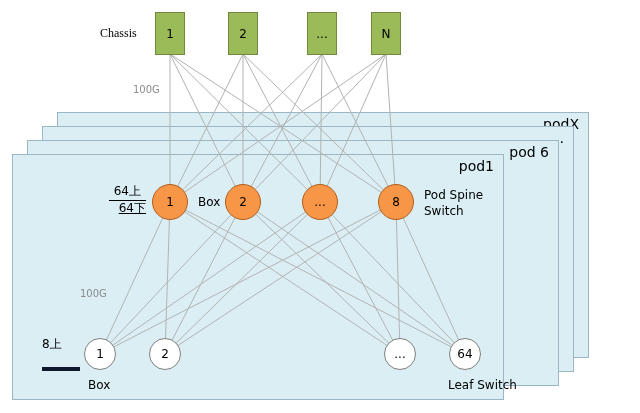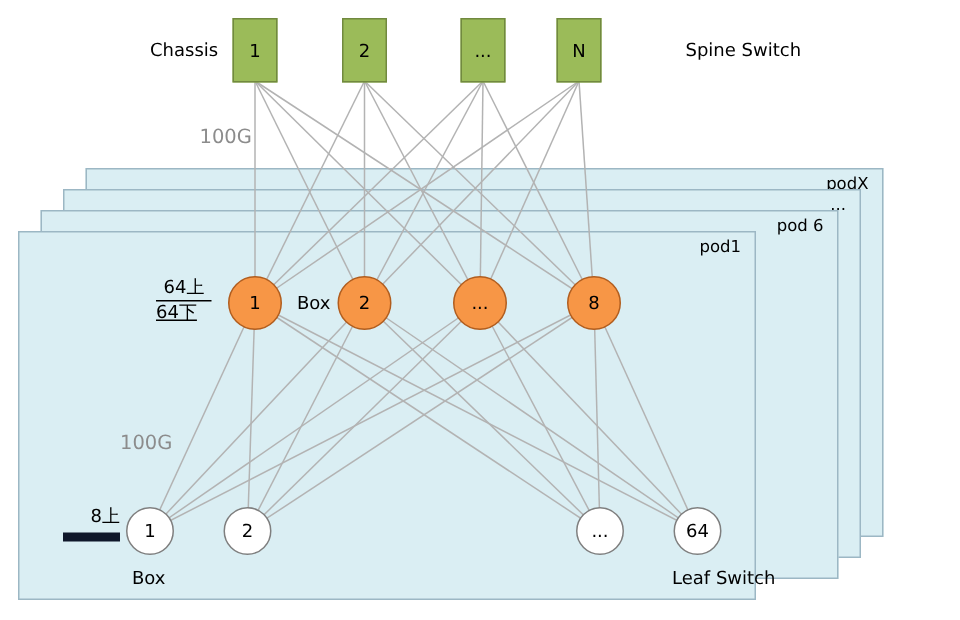--- a/index.html
+++ b/index.html
@@ -5,44 +5,44 @@
   html,body{margin:0;padding:0;background:#ffffff;}
   .canvas{
     position:relative;width:640px;height:413px;background:#ffffff;
     font-family:"DejaVu Sans","Liberation Sans",sans-serif;
     font-size:12px;color:#000;overflow:hidden;
   }
   .pod{
     position:absolute;background:#daeef3;border:1px solid #9cb7c4;box-sizing:border-box;
   }
   .pod-label{
-    position:absolute;right:9px;top:3px;font-size:11px;color:#000;white-space:nowrap;
+    position:absolute;right:9px;top:3px;font-size:14px;color:#000;white-space:nowrap;
   }
   #wires{position:absolute;left:0;top:0;pointer-events:none;}
   .spine-box{
     position:absolute;width:30px;height:43px;top:12px;
     background:#9bbb59;border:1px solid #71893f;box-sizing:border-box;
     display:flex;align-items:center;justify-content:center;font-size:12px;
   }
   .pod-spine-node{
     position:absolute;width:36px;height:36px;border-radius:50%;
     background:#f79646;border:1px solid #b15d1e;box-sizing:border-box;
     display:flex;align-items:center;justify-content:center;font-size:12px;top:184px;
   }
   .leaf-node{
     position:absolute;width:32px;height:32px;border-radius:50%;
     background:#ffffff;border:1px solid #7f7f7f;box-sizing:border-box;
     display:flex;align-items:center;justify-content:center;font-size:12px;top:338px;
   }
   .lbl{position:absolute;white-space:nowrap;}
-  .lbl-gray{color:#8c8c8c;font-size:13px;}
-  .fraction{position:absolute;left:104px;top:184px;width:42px;text-align:left;line-height:1.25;}
+  .lbl-gray{color:#8c8c8c;font-size:10px;}
+  .fraction{position:absolute;left:104px;top:184px;width:42px;text-align:right;line-height:1.25;}
   .fraction .top{display:inline-block;border-bottom:1px solid #000;padding:0 5px 1px 5px;}
   .fraction .bot{display:block;text-decoration:underline;}
-  .uplink-underline{display:inline-block;width:38px;text-align:right;border-bottom:6px solid #0f172a;padding-bottom:2px;}
+  .uplink-underline{display:inline-block;width:38px;text-align:left;border-bottom:4px solid #0f172a;padding-bottom:14px;}
   .pod-spine-title{position:absolute;left:424px;top:188px;width:70px;line-height:1.3;white-space:normal;}
 </style>
 </head>
 <body>
 
 <div class="canvas">
 
   <div class="pod" style="left:57px;top:112px;width:532px;height:246px;">
     <span class="pod-label">podX</span>
   </div>
@@ -97,22 +97,21 @@
   <div class="spine-box" style="left:228px;">
     <span>2</span>
   </div>
   <div class="spine-box" style="left:307px;">
     <span>...</span>
   </div>
   <div class="spine-box" style="left:371px;">
     <span>N</span>
   </div>
 
-  <div class="lbl" style="left:100px;top:26px;">Chassis</div>
-  <div class="lbl" style="left:457px;top:26px;">Spine Switch</div>
+  <div class="lbl" style="left:100px;top:26px;font-family:Liberation Serif, serif;">Chassis</div>
   <div class="lbl lbl-gray" style="left:133px;top:84px;">100G</div>
 
   <div class="fraction">
     <span class="top">64上</span>
     <span class="bot">64下</span>
   </div>
 
   <div class="pod-spine-node" style="left:152px;">
     <span>1</span>
   </div>
@@ -120,20 +119,21 @@
     <span>2</span>
   </div>
   <div class="pod-spine-node" style="left:302px;">
     <span>...</span>
   </div>
   <div class="pod-spine-node" style="left:378px;">
     <span>8</span>
   </div>
 
   <div class="lbl" style="left:198px;top:195px;">Box</div>
+  <div class="pod-spine-title">Pod Spine Switch</div>
 
   <div class="lbl lbl-gray" style="left:80px;top:288px;">100G</div>
 
   <div class="lbl" style="left:42px;top:336px;">
     <span class="uplink-underline">8上</span>
   </div>
 
   <div class="leaf-node" style="left:84px;">
     <span>1</span>
   </div>

